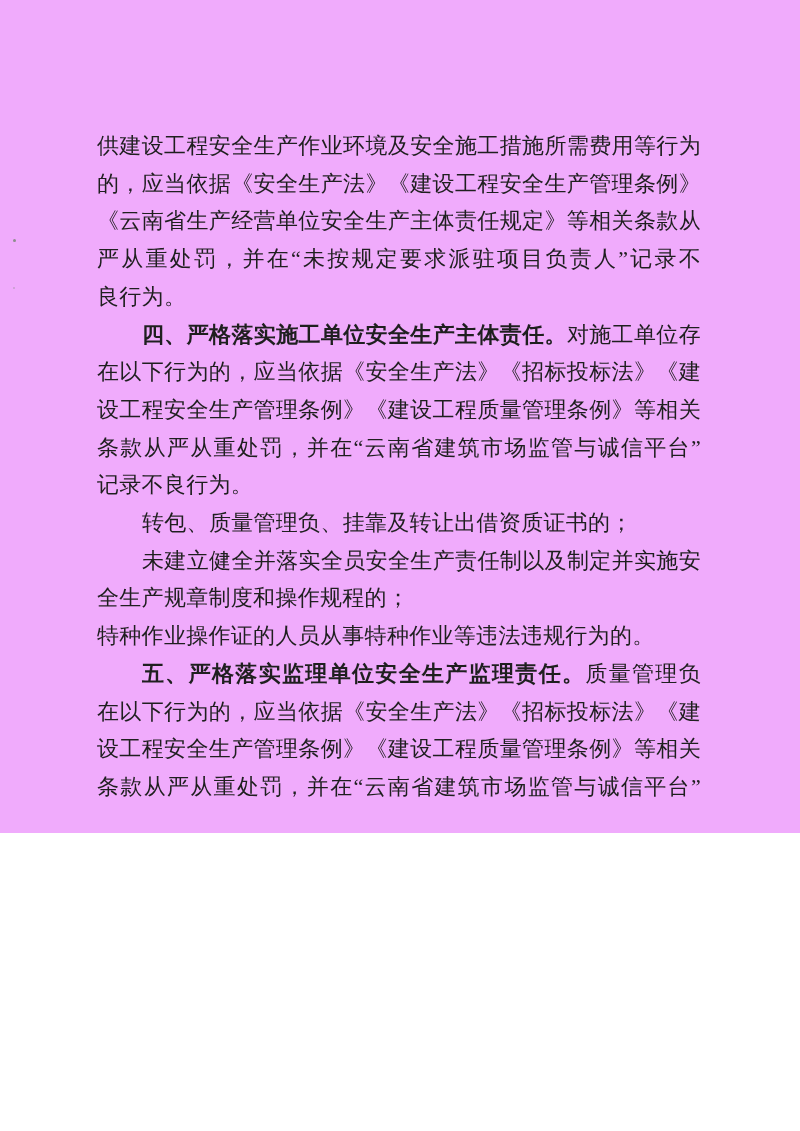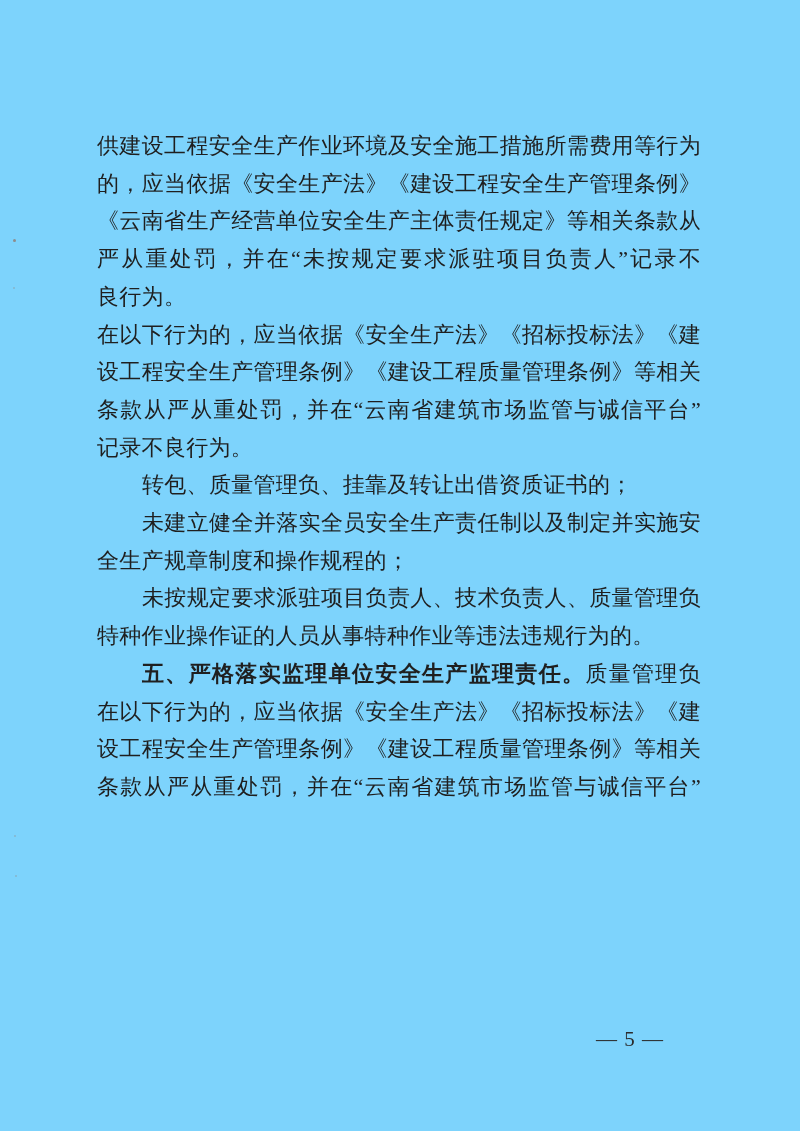--- a/index.html
+++ b/index.html
@@ -3,22 +3,22 @@
 <meta charset="utf-8">
 <style>
   * { margin: 0; padding: 0; box-sizing: border-box; }
   html, body {
     width: 800px; height: 1131px;
     background: #ffffff;
     font-family: "Liberation Serif", "DejaVu Serif", serif;
   }
   .page {
     position: relative;
-    width: 800px; height: 1131px;
-    background: #7dd3fc;
+    width: 800px; height: 833px;
+    background: #f0abfc;
     overflow: hidden;
     color: #1f1f1f;
     text-decoration: underline;
   }
   .content {
     position: absolute;
     left: 97px; top: 127px;
     width: 604px;
   }
   .ln {
@@ -72,37 +72,37 @@
 
     <div>
       <div class="ln fill">供建设工程安全生产作业环境及安全施工措施所需费用等行为</div>
       <div class="ln fill">的，应当依据《安全生产法》《建设工程安全生产管理条例》</div>
       <div class="ln fill">《云南省生产经营单位安全生产主体责任规定》等相关条款从</div>
       <div class="ln fill">严从重处罚，并在“未按规定要求派驻项目负责人”记录不</div>
       <div class="ln">良行为。</div>
     </div>
 
     <div>
+      <div class="ln fill ind"><span class="b">四、严格落实施工单位安全生产主体责任。</span><span>对施工单位存</span></div>
       <div class="ln fill">在以下行为的，应当依据《安全生产法》《招标投标法》《建</div>
       <div class="ln fill">设工程安全生产管理条例》《建设工程质量管理条例》等相关</div>
       <div class="ln fill">条款从严从重处罚，并在“云南省建筑市场监管与诚信平台”</div>
       <div class="ln">记录不良行为。</div>
     </div>
 
     <div>
       <div class="ln ind">转包、质量管理负、挂靠及转让出借资质证书的；</div>
     </div>
 
     <div>
       <div class="ln fill ind">未建立健全并落实全员安全生产责任制以及制定并实施安</div>
       <div class="ln">全生产规章制度和操作规程的；</div>
     </div>
 
     <div>
-      <div class="ln fill ind">未按规定要求派驻项目负责人、技术负责人、质量管理负</div>
     </div>
 
 
     <div>
       <div class="ln">特种作业操作证的人员从事特种作业等违法违规行为的。</div>
     </div>
 
     <div>
       <div class="ln fill ind"><span class="b">五、严格落实监理单位安全生产监理责任。</span><span>质量管理负</span></div>
       <div class="ln fill">在以下行为的，应当依据《安全生产法》《招标投标法》《建</div>

